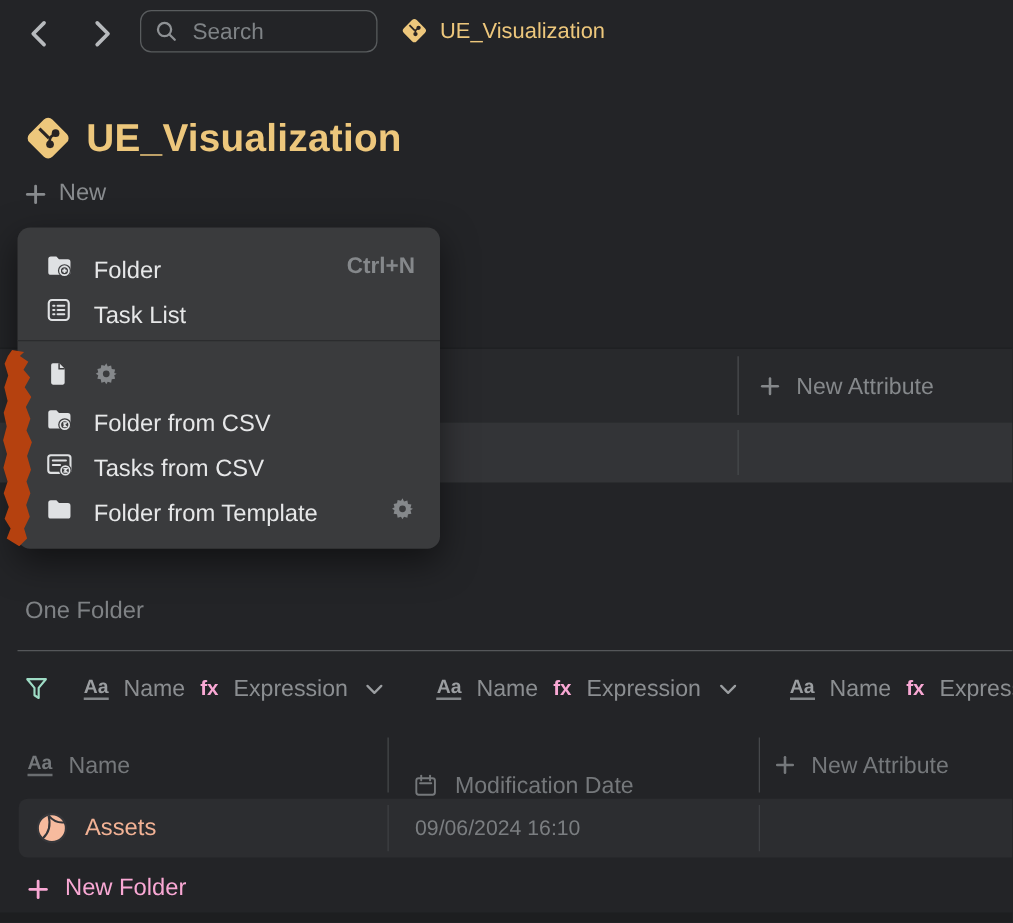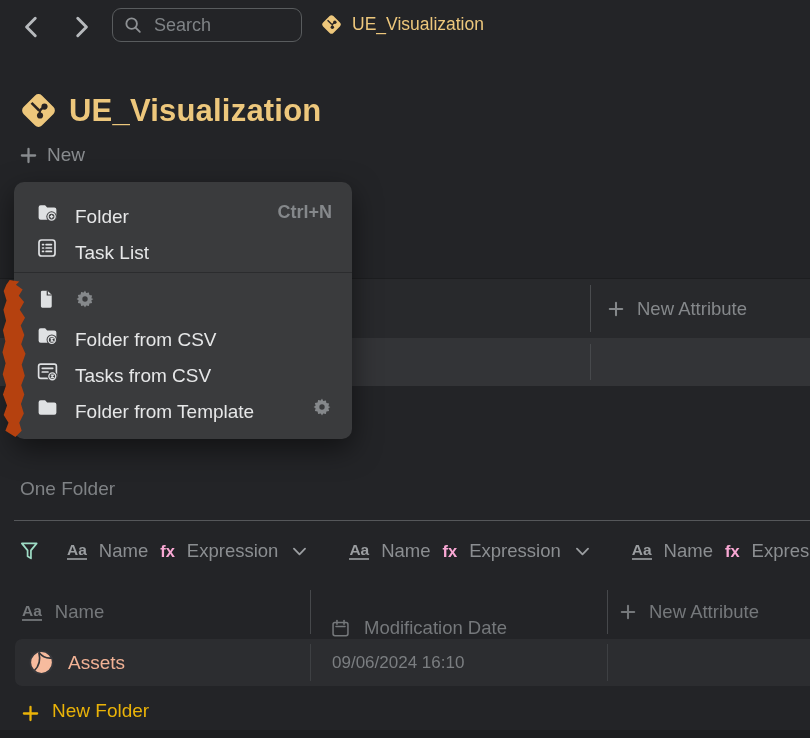--- a/index.html
+++ b/index.html
@@ -73,22 +73,22 @@
           padding-bottom:1px;line-height:1;}
 
   .assets-row{position:absolute;left:15px;top:639px;width:795px;height:47px;background:#2c2d30;
               border-radius:7px 0 0 7px;cursor:pointer;}
   .ar-div{position:absolute;top:5px;bottom:5px;width:1px;background:#3e4043;}
   .ar-name{position:absolute;left:13px;top:0;height:100%;display:flex;align-items:center;gap:13px;
            color:#f2b295;font-size:19px;}
   .ar-date{position:absolute;left:300px;top:0;height:100%;display:flex;align-items:center;
            color:#7b7e81;font-size:17px;margin-left:17px;}
 
-  .new-folder-btn{position:absolute;left:22px;top:700px;display:flex;align-items:flex-end;gap:13px;
-                  color:#eab308;font-size:19px;cursor:pointer;}
+  .new-folder-btn{position:absolute;left:22px;top:700px;display:flex;align-items:center;gap:13px;
+                  color:#f9a8d4;font-size:19px;cursor:pointer;}
   .bottom-strip{position:absolute;left:0;top:730px;width:810px;height:8px;background:#1d1e20;}
   svg{display:block;}
 </style>
 </head>
 <body>
 
 <div class="app">
 
   <div class="nav-chev" style="left:19px;">
     <svg viewBox="0 0 24 24" width="26" height="28" fill="none" stroke="currentColor" stroke-width="2.7" stroke-linecap="round" stroke-linejoin="round">

